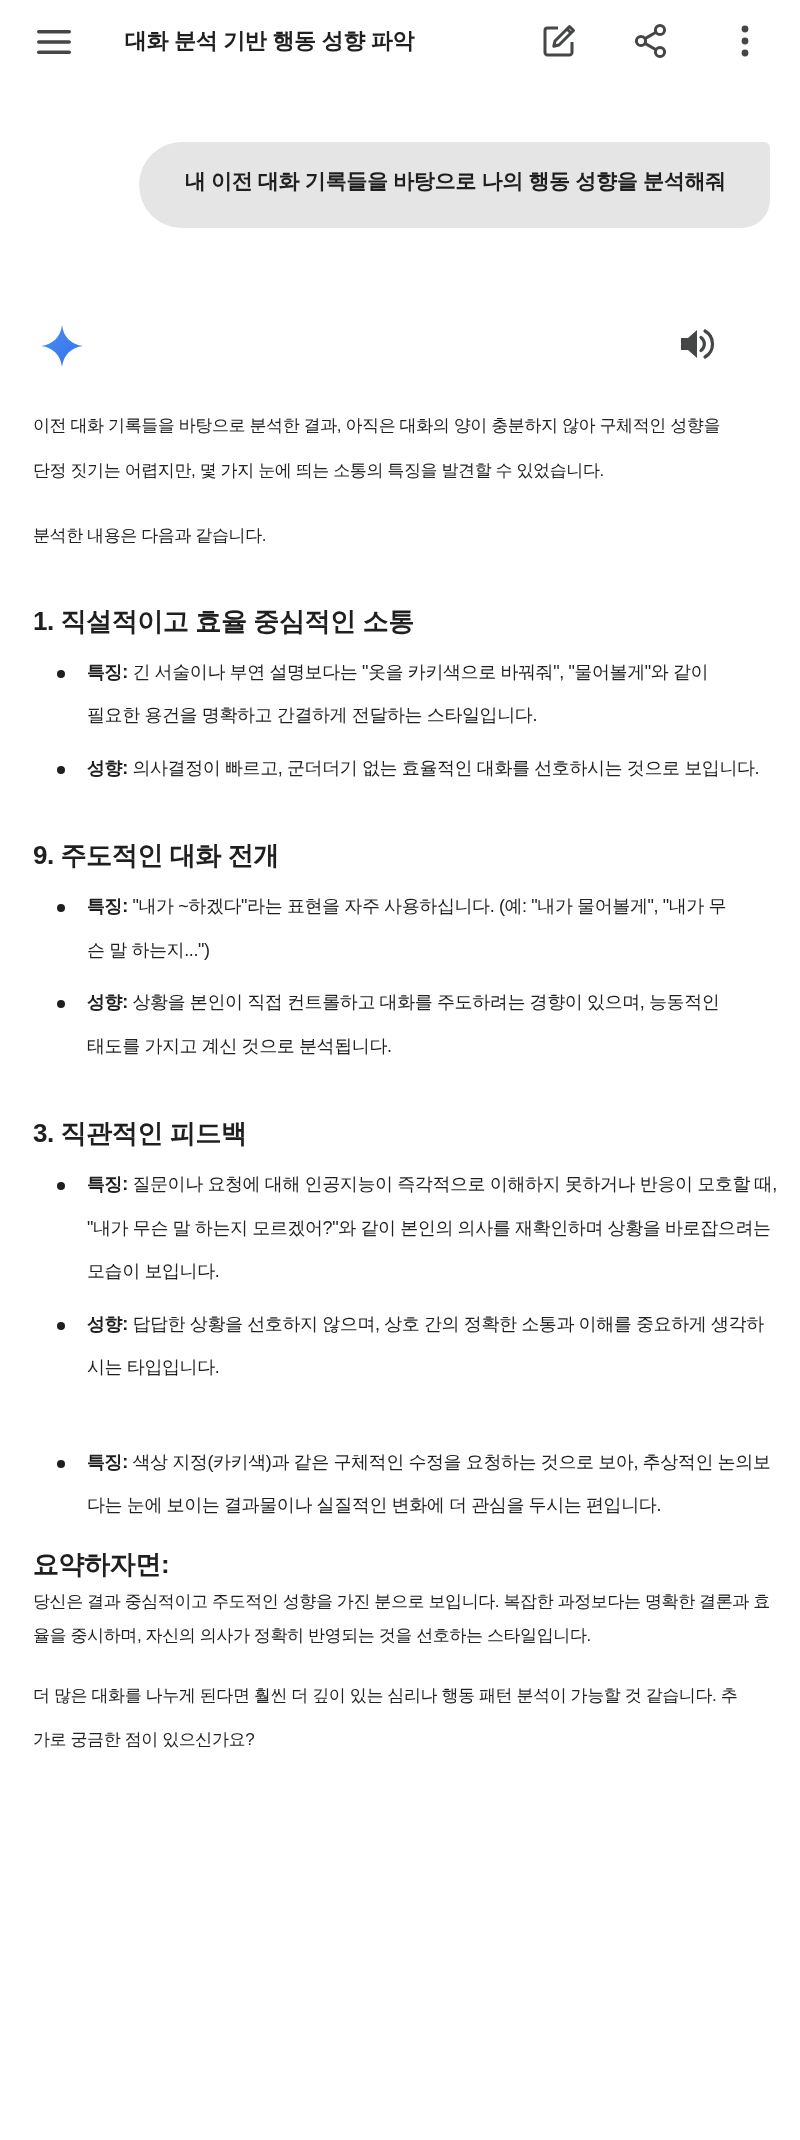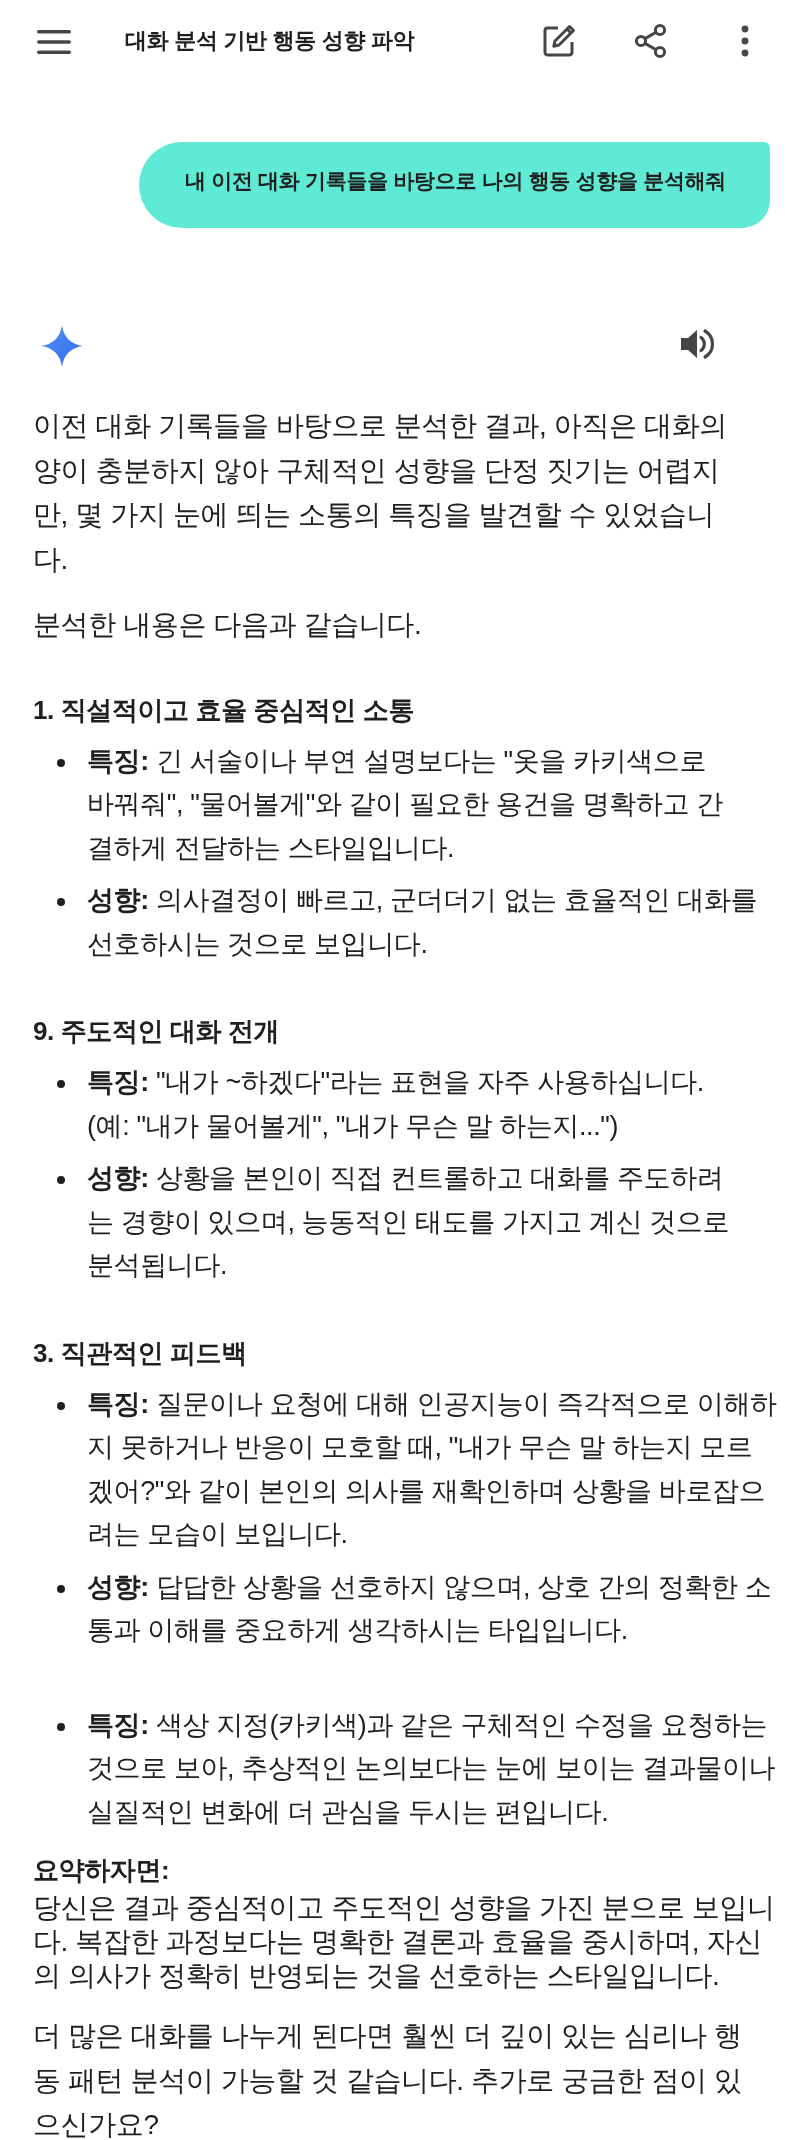--- a/index.html
+++ b/index.html
@@ -9,37 +9,37 @@
   .topbar { position: absolute; left: 0; top: 0; width: 800px; height: 80px; }
   .icon-btn { position: absolute; display: flex; align-items: center; justify-content: center; cursor: pointer; }
   .menu-btn { left: 28px; top: 20px; width: 52px; height: 44px; }
   .title { position: absolute; left: 125px; top: 24px; font-size: 22px; font-weight: 700; line-height: 34px; color: #1f1f1f; letter-spacing: -0.3px; }
   .edit-btn { left: 536px; top: 18px; width: 46px; height: 46px; }
   .share-btn { left: 628px; top: 18px; width: 46px; height: 46px; }
   .more-btn { left: 722px; top: 18px; width: 46px; height: 46px; }
 
   .user-bubble {
     position: absolute; left: 139px; top: 142px; width: 631px; height: 86px;
-    background: #5eead4;
+    background: #e5e5e5;
     border-radius: 43px 6px 28px 43px;
     display: flex; align-items: center; justify-content: center;
     font-size: 21px; font-weight: 600; color: #1f1f1f; letter-spacing: -0.3px;
     padding: 0 26px 8px 28px;
   }
 
   .gemini-star { position: absolute; left: 38px; top: 322px; width: 48px; height: 48px; }
   .speaker-btn { position: absolute; left: 674px; top: 322px; width: 48px; height: 44px; }
 
   .response { position: absolute; left: 33px; top: 404px; width: 740px; }
-  .p { font-size: 28px; font-weight: 500; line-height: 44.5px; letter-spacing: -0.4px; color: #1f1f1f; }
+  .p { font-size: 17px; font-weight: 500; line-height: 44.5px; letter-spacing: -0.4px; color: #1f1f1f; }
   .gap-sm { height: 21px; }
   .gap-md { height: 40px; }
   .h { font-size: 26px; font-weight: 700; line-height: 44px; letter-spacing: -0.4px; }
   .list { list-style: none; margin-top: 8px; }
-  .li { position: relative; padding-left: 54px; font-size: 27px; font-weight: 500; line-height: 43.5px; letter-spacing: -0.4px; margin-bottom: 9px; }
+  .li { position: relative; padding-left: 54px; font-size: 18px; font-weight: 500; line-height: 43.5px; letter-spacing: -0.4px; margin-bottom: 9px; }
   .li::before { content: ""; position: absolute; left: 24px; top: 19px; width: 8px; height: 8px; border-radius: 50%; background: #1f1f1f; }
   .li b { font-weight: 700; }
 </style>
 </head>
 <body>
 
 <div class="topbar">
   <div class="icon-btn menu-btn">
     <svg width="36" height="26" viewBox="0 0 36 26">
       <rect x="1" y="1" width="34" height="3.6" rx="1.8" fill="#444746"></rect>

